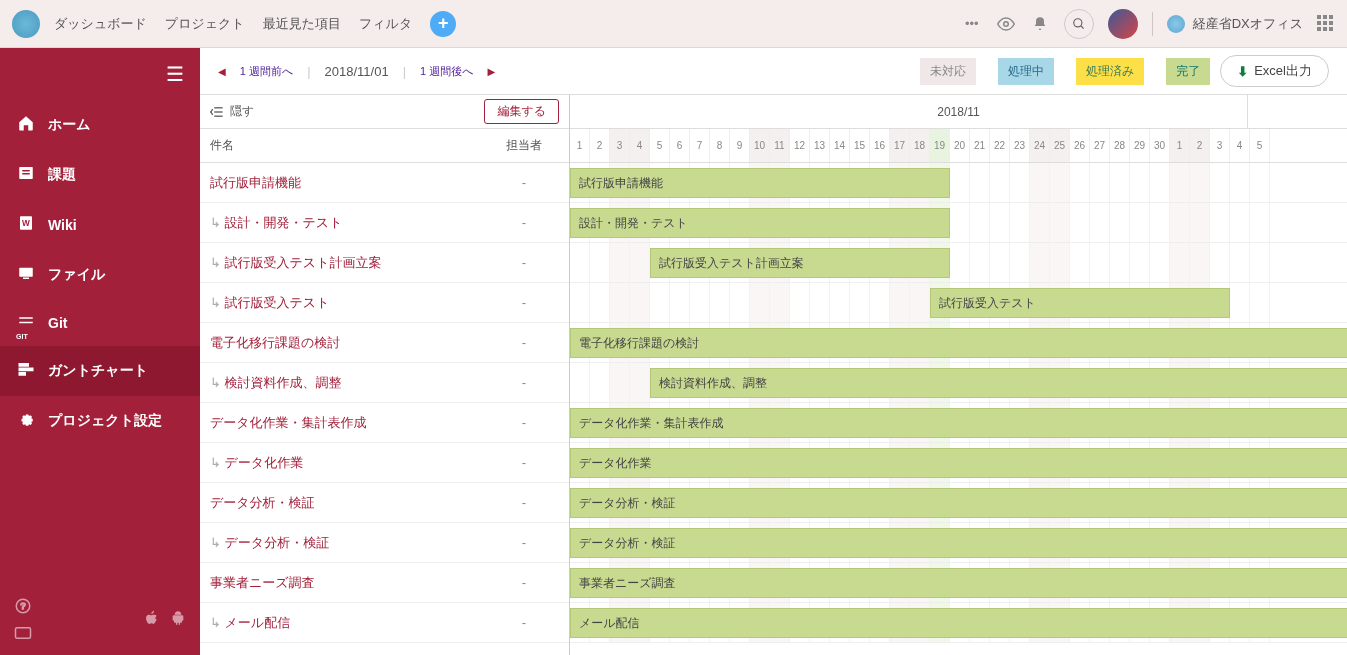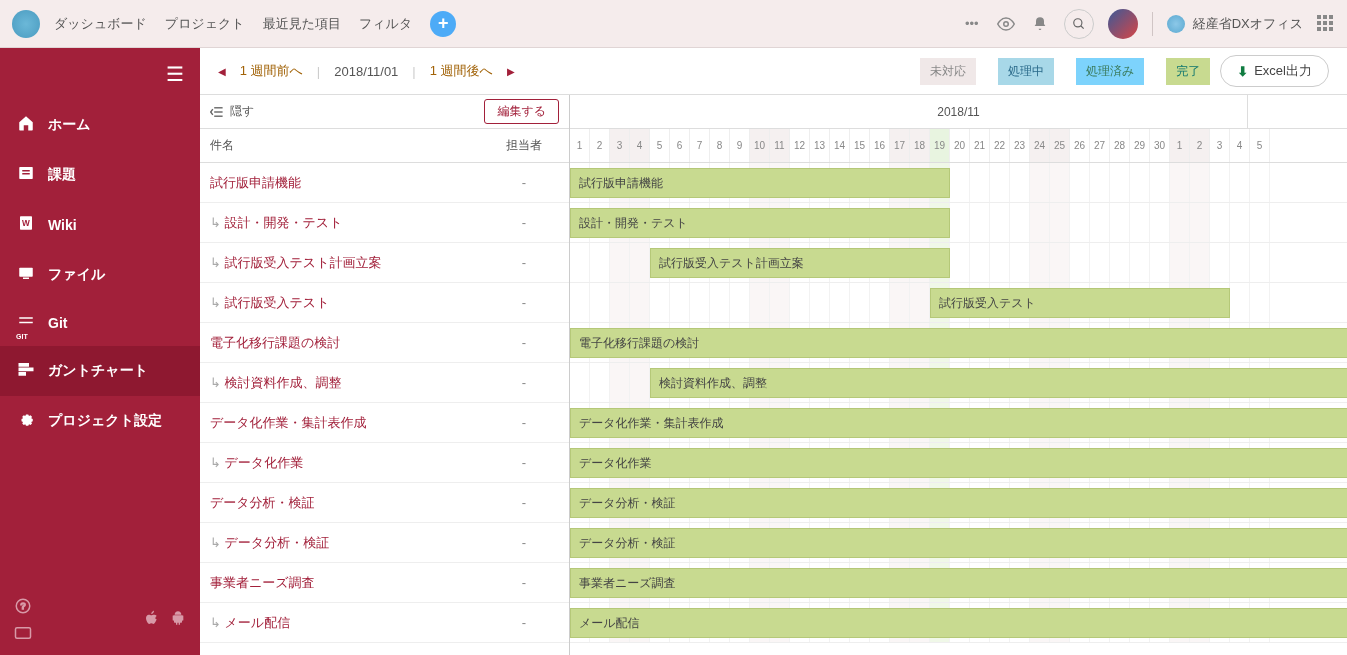--- a/index.html
+++ b/index.html
@@ -32,29 +32,29 @@
 .side-item .icon { width: 20px; text-align: center; font-size: 16px; }
 .side-footer { margin-top: auto; display: flex; align-items: center; justify-content: space-between; padding: 12px 14px; color: #d89aa8; }
 .side-footer .right { display: flex; gap: 10px; font-size: 16px; }
 
 
 .main { flex: 1; display: flex; flex-direction: column; overflow: hidden; }
 
 
 .toolbar { height: 46px; display: flex; align-items: center; padding: 0 18px; border-bottom: 0; }
 .date-nav { display: flex; align-items: center; gap: 14px; }
-.date-nav a { color: #a16207; text-decoration: none; font-size: 13px; }
+.date-nav a { color: #4c1d95; text-decoration: none; font-size: 11px; }
 .date-nav .sep { color: #ccc; }
 .date-nav .cur { color: #555; }
 .toolbar-right { margin-left: auto; display: flex; align-items: center; gap: 10px; }
 .status-chips { display: flex; font-size: 12px; }
 .chip { padding: 5px 10px; margin-left: 22px; }
 .chip.s0 { background: #f0e8e8; color: #888; }
 .chip.s1 { background: #a8d8e8; color: #2a6a8a; }
-.chip.s2 { background: #7dd3fc; color: #3a7a5a; }
+.chip.s2 { background: #fde047; color: #3a7a5a; }
 .chip.s3 { background: #c8da90; color: #0f766e; }
 .excel-btn { border: 1px solid #ccc; border-radius: 18px; padding: 6px 16px; display: flex; align-items: center; gap: 6px; cursor: pointer; font-size: 13px; color: #444; }
 .excel-btn .xi { color: #107c41; font-weight: bold; }
 
 
 .gantt-wrap { flex: 1; display: flex; border-top: 1px solid #ddd; overflow: hidden; }
 .left-pane { width: 370px; border-right: 1px solid #ccc; display: flex; flex-direction: column; }
 .left-top { height: 34px; border-bottom: 1px solid #ddd; display: flex; align-items: center; padding: 0 10px; }
 .hide-btn { display: flex; align-items: center; gap: 6px; color: #555; cursor: pointer; font-size: 12px; }
 .edit-btn { margin-left: auto; border: 1px solid #a2203a; color: #a2203a; padding: 3px 12px; border-radius: 3px; font-size: 12px; cursor: pointer; }

